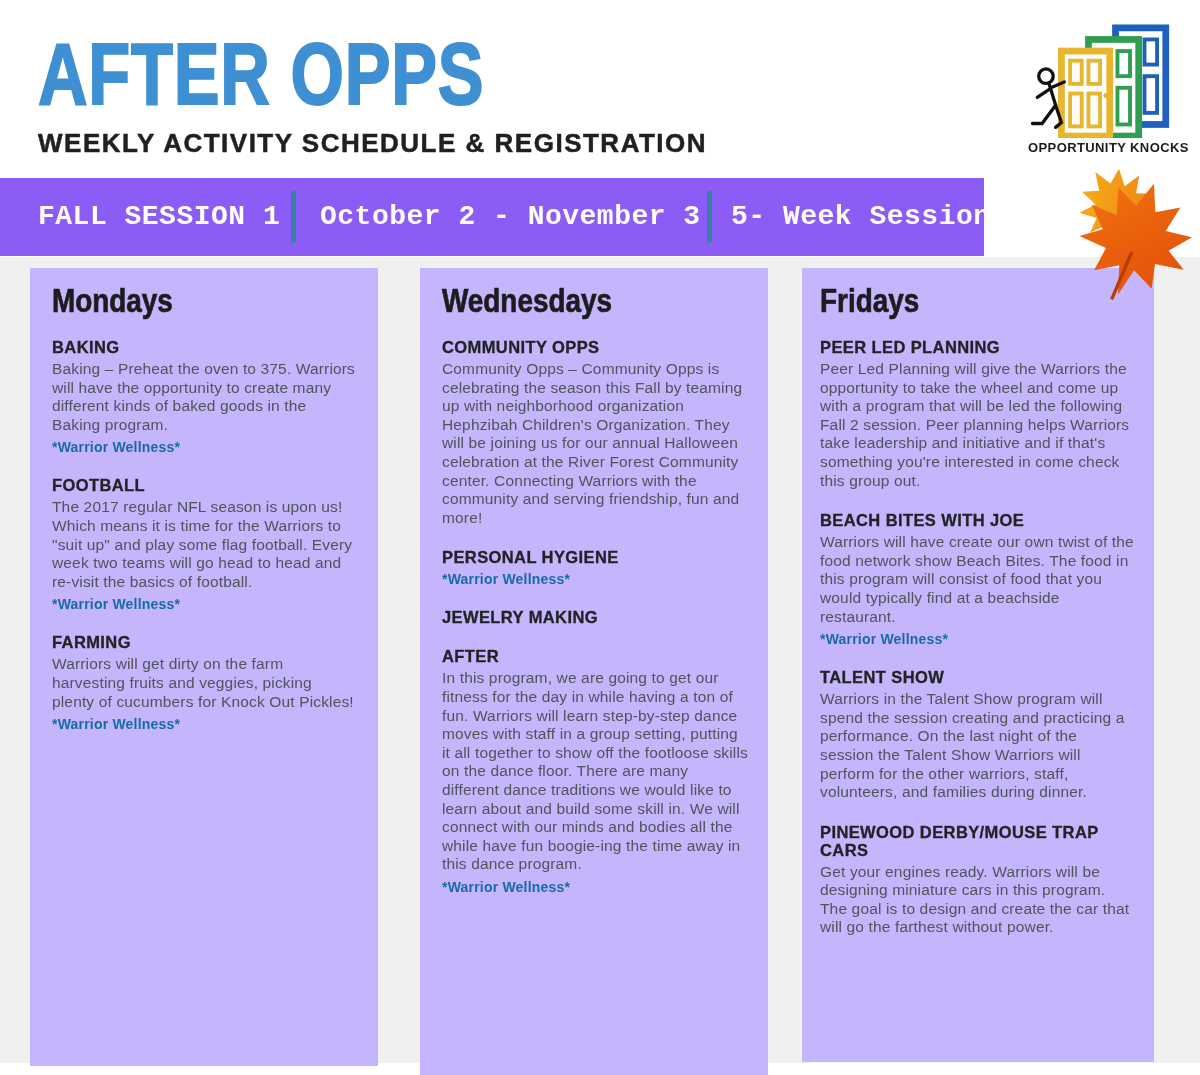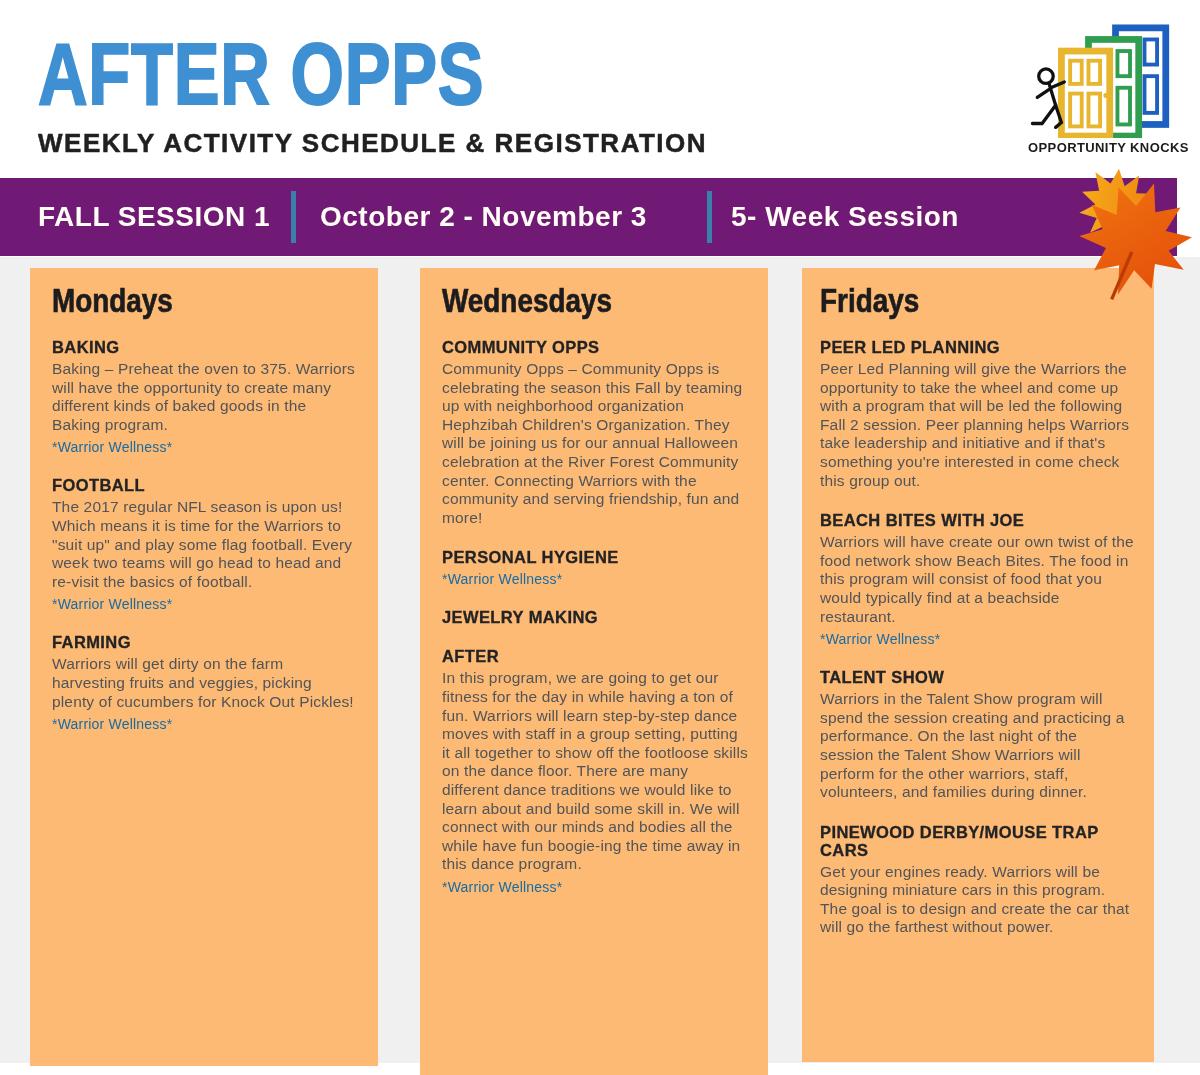--- a/index.html
+++ b/index.html
@@ -25,22 +25,22 @@
   }
   
   .logo-wrap{position:absolute;left:1028px;top:24px;width:148px;text-align:center;}
   .logo-wrap svg{display:block;margin:0 auto;}
   .logo-caption{
     margin-top:2px;font-size:13px;font-weight:bold;color:#1b1b1b;
     letter-spacing:0.4px;white-space:nowrap;
   }
   
   .banner{
-    position:absolute;left:0;top:178px;width:1177px;height:78px;
-    background:#701a75;z-index:1;
+    position:absolute;left:0;top:178px;width:984px;height:78px;
+    background:#8b5cf6;z-index:1;font-family:Liberation Mono, monospace;
   }
   .banner .b-text{
     position:absolute;top:0;height:78px;line-height:78px;
     font-size:28px;font-weight:bold;color:#fffdf5;white-space:nowrap;
     letter-spacing:0.5px;
   }
   .b-session{left:38px;}
   .b-dates{left:320px;}
   .b-length{left:731px;}
   .b-divider{
@@ -48,21 +48,21 @@
   }
   .b-div1{left:291px;}
   .b-div2{left:707px;}
   .leaves{position:absolute;left:1040px;top:153px;z-index:2;}
   
   .content-bg{
     position:absolute;left:0;top:257px;width:1200px;height:806px;
     background:#f0f0f1;
   }
   .panel{
-    position:absolute;top:268px;background:#fdba74;
+    position:absolute;top:268px;background:#c4b5fd;
     box-sizing:border-box;padding:14px 20px 20px 22px;
   }
   .col0{left:30px;width:348px;height:798px;}
   .col1{left:420px;width:348px;height:807px;}
   .col2{left:802px;width:352px;height:794px;padding-left:18px;}
   .day-heading{
     margin:0 0 4px 0;font-size:34px;line-height:36px;font-weight:bold;
     color:#1c1c1e;-webkit-text-stroke:0.7px #1c1c1e;
     transform:scaleX(0.82);transform-origin:left top;white-space:nowrap;
   }
@@ -71,21 +71,21 @@
   .act-title{
     font-size:16.5px;font-weight:bold;color:#232325;
     -webkit-text-stroke:0.3px #232325;
     letter-spacing:0.4px;line-height:18px;
   }
   .act-desc{
     margin-top:4px;font-size:15.5px;line-height:18.6px;
     letter-spacing:0.15px;color:#515459;
   }
   .act-tag{
-    margin-top:5px;font-size:14px;font-weight:normal;color:#176ba3;
+    margin-top:5px;font-size:14px;font-weight:bold;color:#176ba3;
     letter-spacing:0.2px;
   }
 </style>
 </head>
 <body>
 
 <div class="main-title">AFTER OPPS</div>
 <div class="sub-title">WEEKLY ACTIVITY SCHEDULE &amp; REGISTRATION</div>
 
 <div class="logo-wrap">

